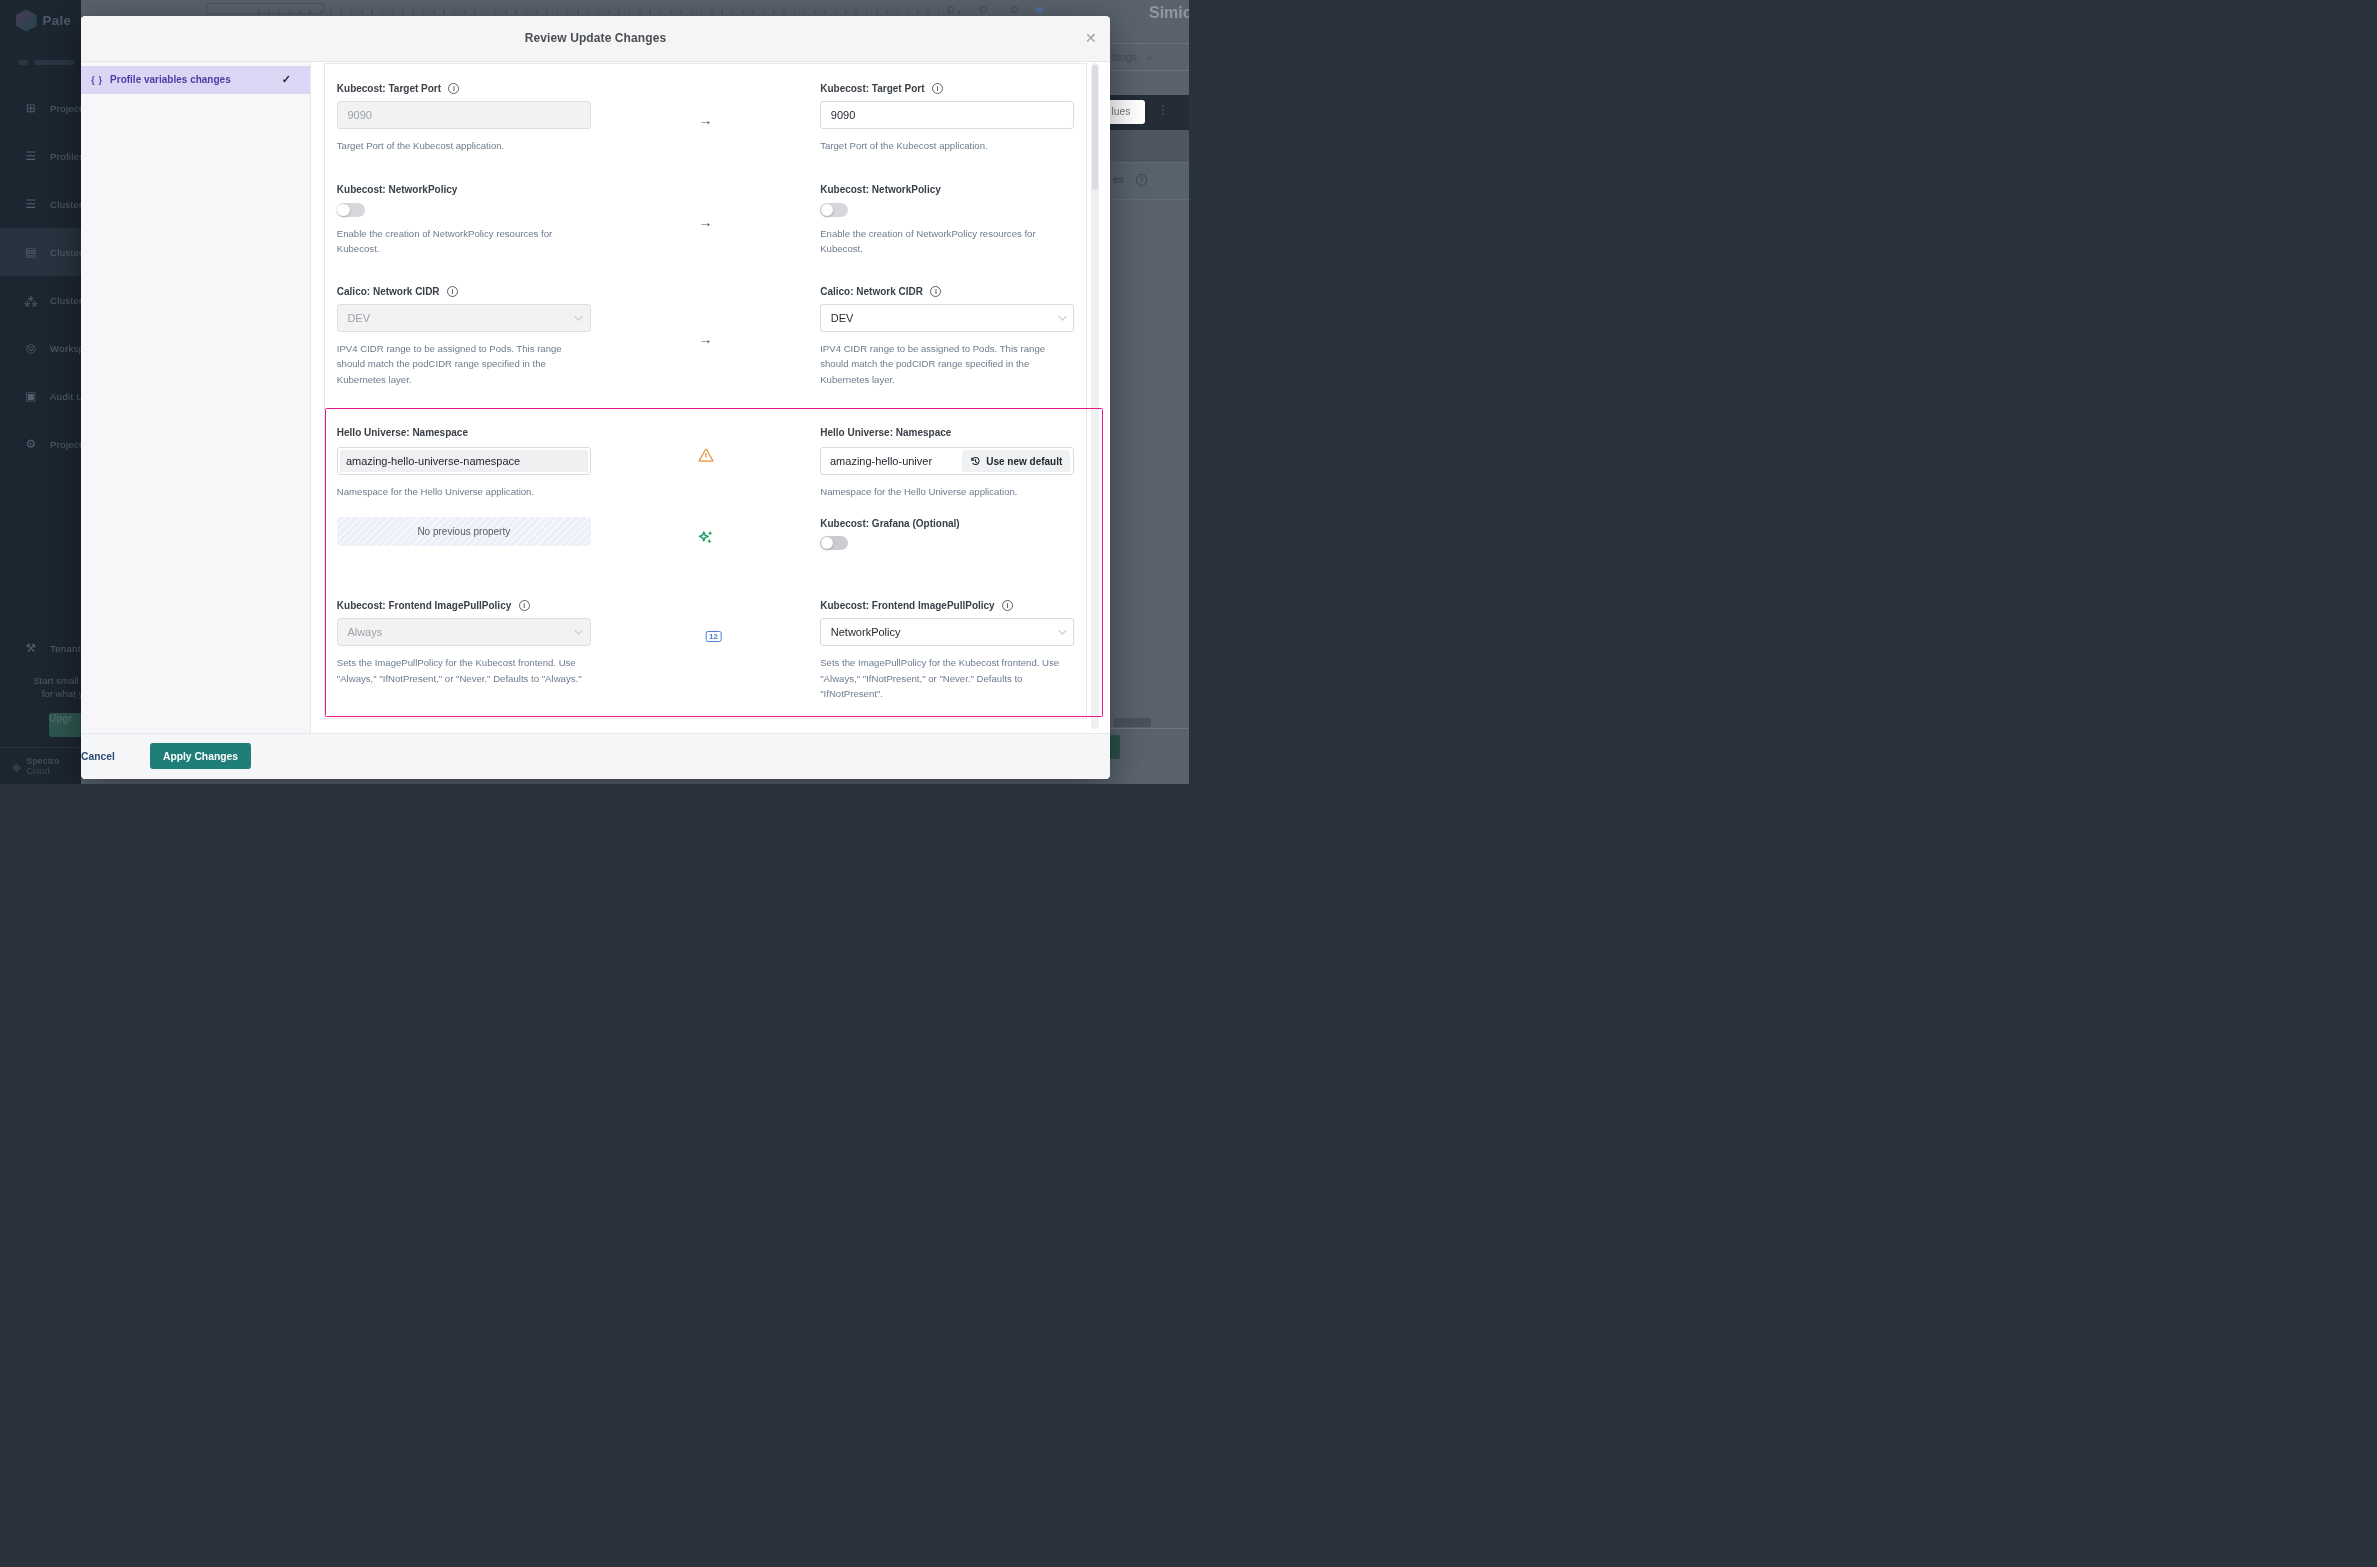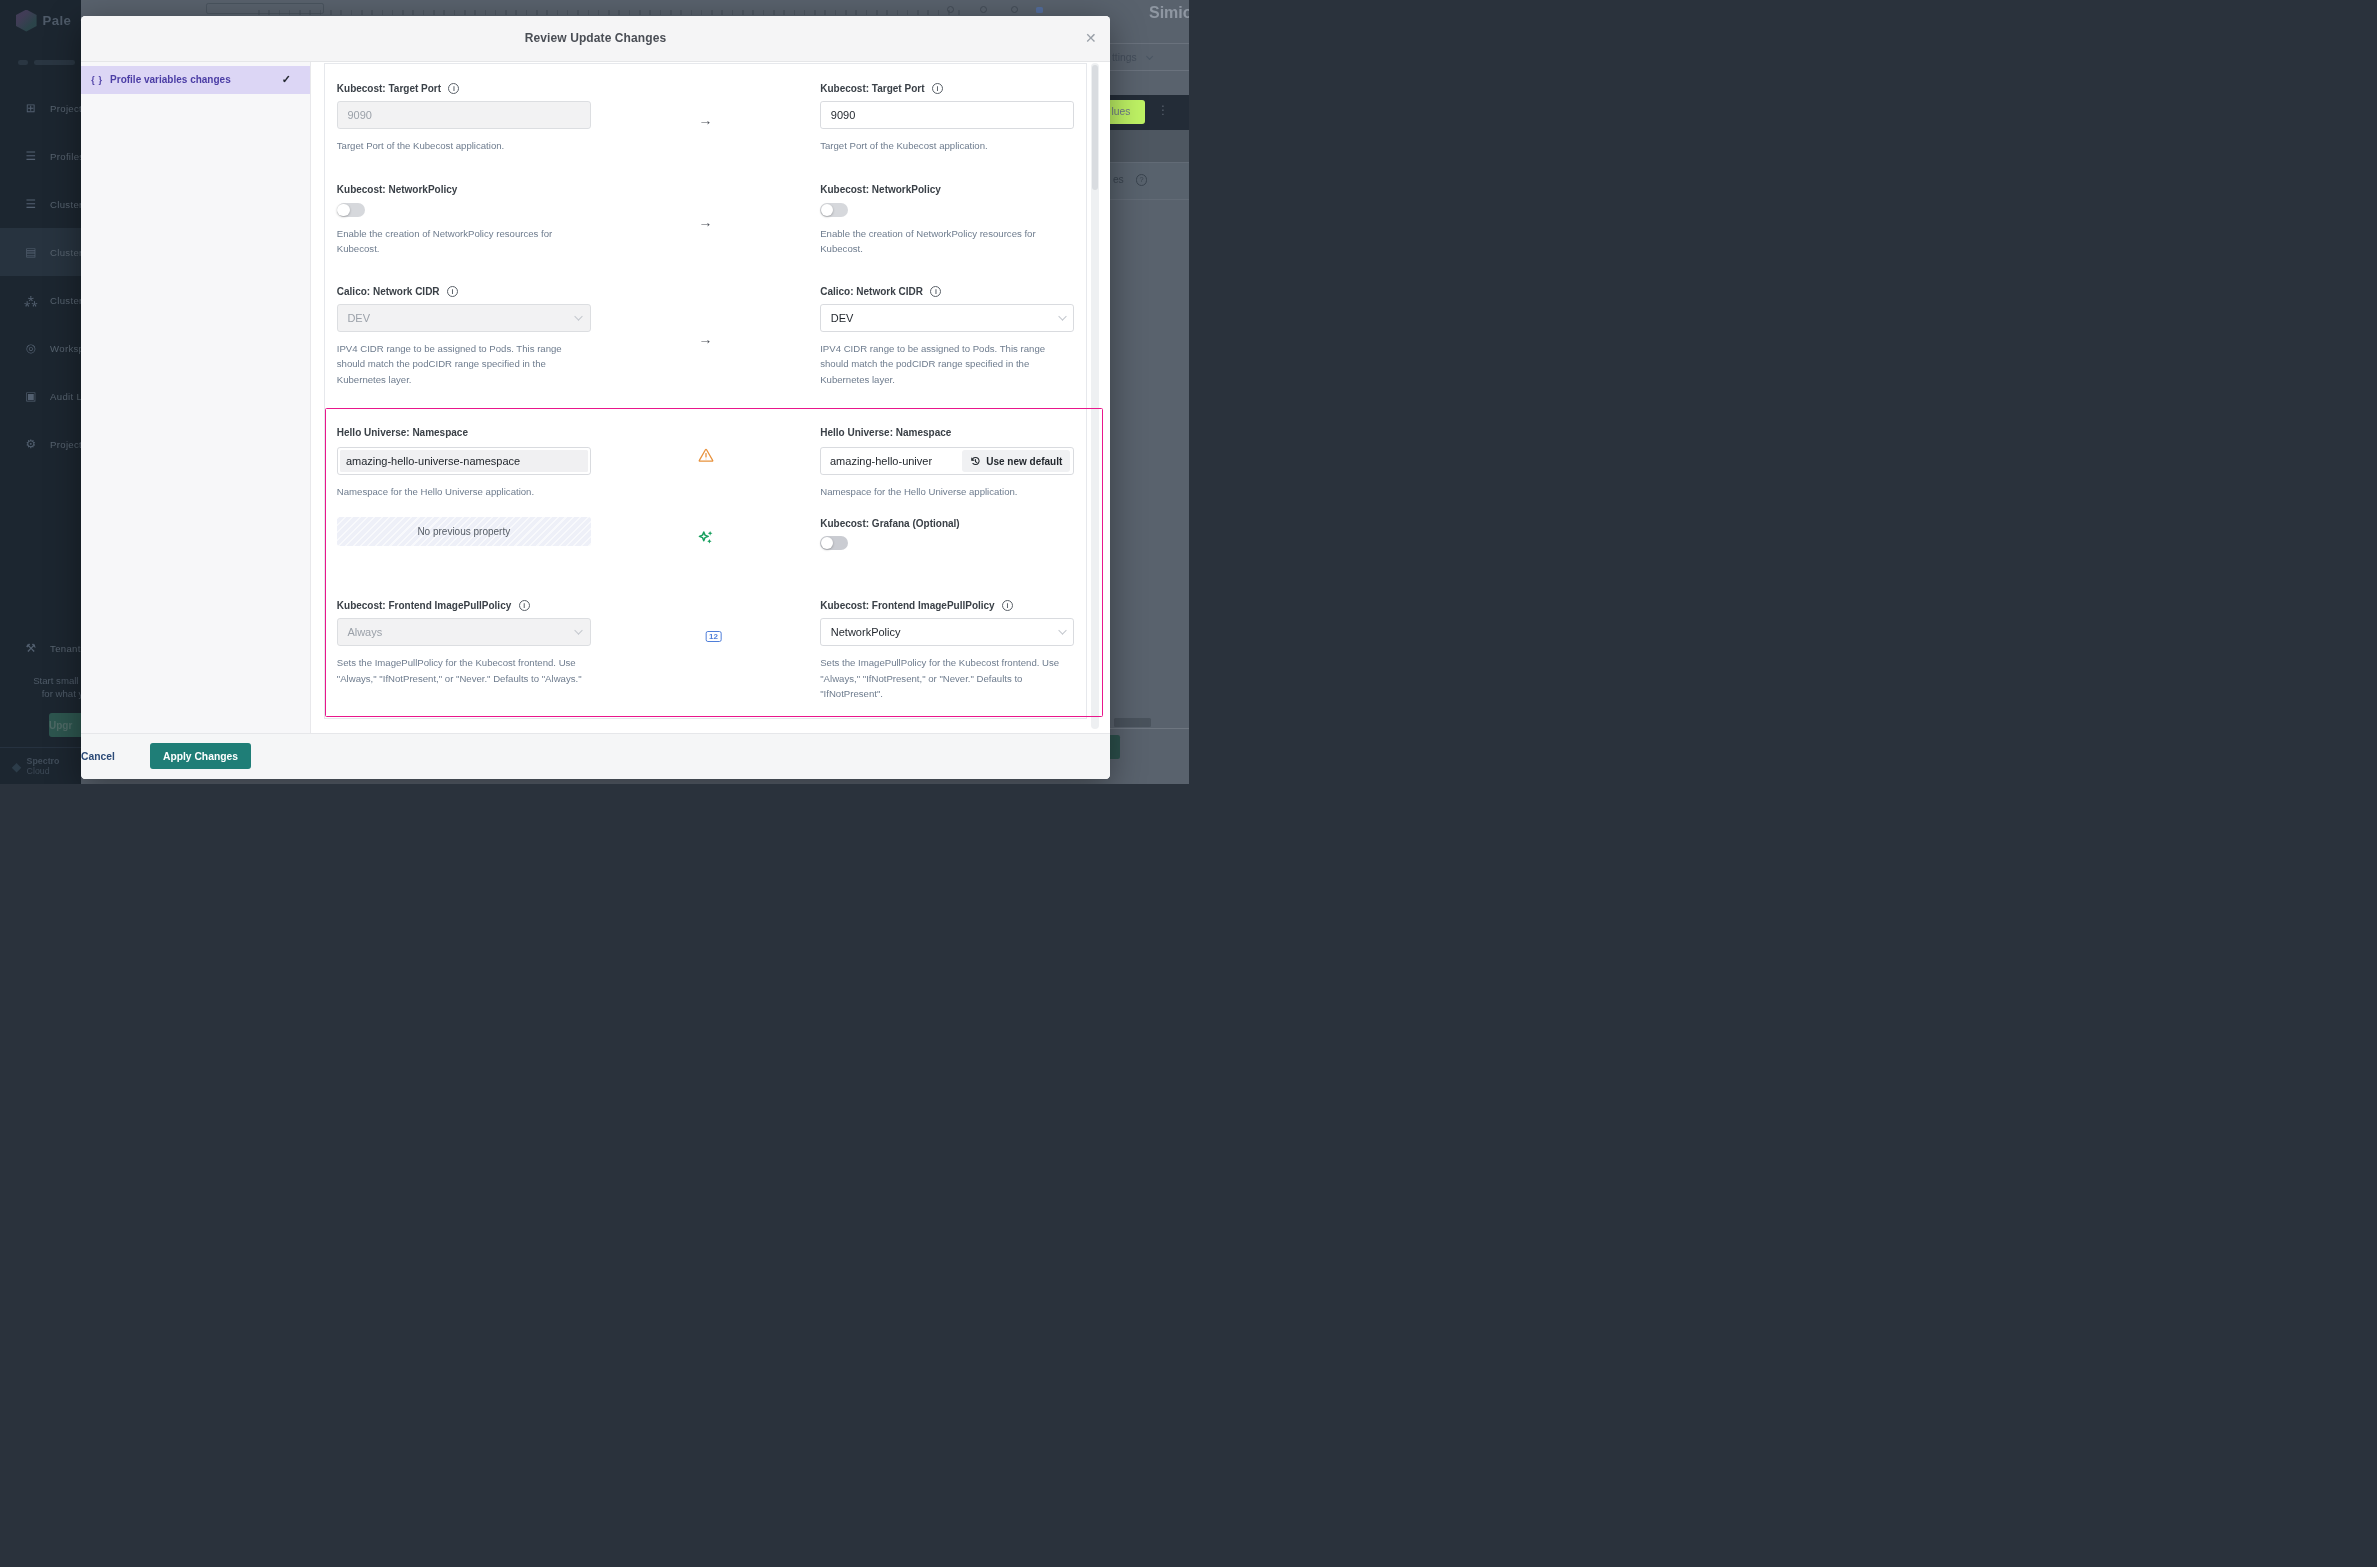--- a/index.html
+++ b/index.html
@@ -19,40 +19,40 @@
   .bg-nav { position:absolute; left:0; top:84px; width:81px; }
   .bg-nav-item { height:48px; display:flex; align-items:center; padding-left:23.6px; gap:11.8px;
                  color:#57636f; font-size:9.6px; letter-spacing:0.3px; width:125px; }
   .bg-nav-item .nico { width:14.7px; font-size:11.8px; color:#536070; text-align:center; flex:0 0 auto; }
   .bg-nav-item.sel { background:#27333f; }
   .tenant-item { position:absolute; top:632px; left:0; width:125px; height:32px; display:flex; align-items:center;
                  padding-left:23.6px; gap:11.8px; color:#57636f; font-size:9.6px; letter-spacing:0.3px; }
   .tenant-item .nico { width:14.7px; font-size:11.8px; color:#536070; text-align:center; }
   .promo { position:absolute; top:674px; left:0; width:125px; text-align:center; color:#4f5b68; font-size:9.6px; line-height:13.2px; }
   .upgrade-btn { position:absolute; left:49px; top:713px; width:54px; height:24px; background:#2d564f; border-radius:2.9px;
-                 color:#4f6a66; font-size:10px; font-weight:600; display:flex; align-items:center; padding-left:0; }
+                 color:#4f6a66; font-size:10px; font-weight:600; display:flex; align-items:flex-start; padding-left:0; }
   .side-div { position:absolute; left:0; top:747px; width:81px; border-top:0.7px solid #263240; }
   .brand { position:absolute; left:11.8px; top:757px; display:flex; align-items:center; gap:5.2px; }
   .brand .dia { font-size:12.5px; color:#2c3c49; }
   .brand .bt1 { font-size:8.8px; font-weight:700; color:#404c59; line-height:9.6px; }
   .brand .bt2 { font-size:8.8px; color:#3d4956; line-height:9.6px; }
 
   .bg-main { position:absolute; left:81px; top:0; right:0; height:100%; z-index:1; }
   .tb-outline { position:absolute; left:125px; top:2.9px; width:118px; height:11px; border:0.7px solid #4a545f; border-radius:2.2px; }
   .tb-noise { position:absolute; left:177px; top:10.3px; width:707px; height:4.4px; opacity:.45;
               background:repeating-linear-gradient(90deg,#414b56 0 1.5px,transparent 1.5px 10.3px); }
   .bell { position:absolute; top:5.9px; width:7.4px; height:7.4px; border:1px solid #434c57; border-radius:50%; }
   .bluechip { position:absolute; left:955px; top:6.6px; width:6.6px; height:6.6px; border-radius:1.5px; background:#546e9e; }
   .tb-user { position:absolute; left:1068px; top:3.7px; color:#8f97a2; font-size:16px; font-weight:700; display:flex; align-items:center; gap:10.3px; }
   .chev { display:inline-block; width:5.2px; height:5.2px; border-right:1.2px solid #7b838e; border-bottom:1.2px solid #7b838e; transform:rotate(45deg); }
   .settings-btn { position:absolute; left:1003px; top:43px; width:110px; height:28px; border:0.7px solid #6a727d; border-radius:2.9px;
                   display:flex; align-items:center; padding-left:27px; gap:10.3px; color:#434d5a; font-size:10.3px; }
   .settings-btn .chev { border-color:#4a5562; }
   .tabbar { position:absolute; left:965px; top:95px; width:150px; height:35px; background:#232c37; border-radius:4.4px 0 0 4.4px; }
-  .tab-pill { position:absolute; left:1001px; top:100px; width:63px; height:23.6px; background:#bef264; border-radius:2.9px;
+  .tab-pill { position:absolute; left:1001px; top:100px; width:63px; height:23.6px; background:#ffffff; border-radius:2.9px;
               display:flex; align-items:center; padding-left:29.4px; color:#6f7987; font-size:10.3px; }
   .tab-dots { position:absolute; left:1076px; top:103px; color:#59636f; font-size:11.8px; }
   .band1 { position:absolute; left:1029px; top:130px; right:0; height:33px; background:#4e5761; border-bottom:0.7px solid #626b76; }
   .band2 { position:absolute; left:1029px; top:163px; right:0; height:37px; background:#58626d; border-bottom:0.7px solid #626b76; }
   .band2-inner { position:absolute; left:2.9px; top:11px; display:flex; align-items:center; gap:11.8px; color:#39434e; font-size:10.3px; }
   .qmark { width:11.8px; height:11.8px; border:1px solid #39434e; border-radius:50%; font-size:7.4px; display:flex; align-items:center; justify-content:center; }
   .dark-rect { position:absolute; left:1033px; top:718px; width:37px; height:8.8px; background:#49525c; border-radius:1.5px; }
   .save-div { position:absolute; left:1028px; top:728px; right:0; border-top:0.7px solid #6e7680; }
   .save-btn { position:absolute; left:996px; top:735px; width:43px; height:24px; background:#2b4f4b; border-radius:2.2px;
               display:flex; align-items:center; justify-content:center; color:#5f6e74; font-size:10.3px; font-weight:600; }

